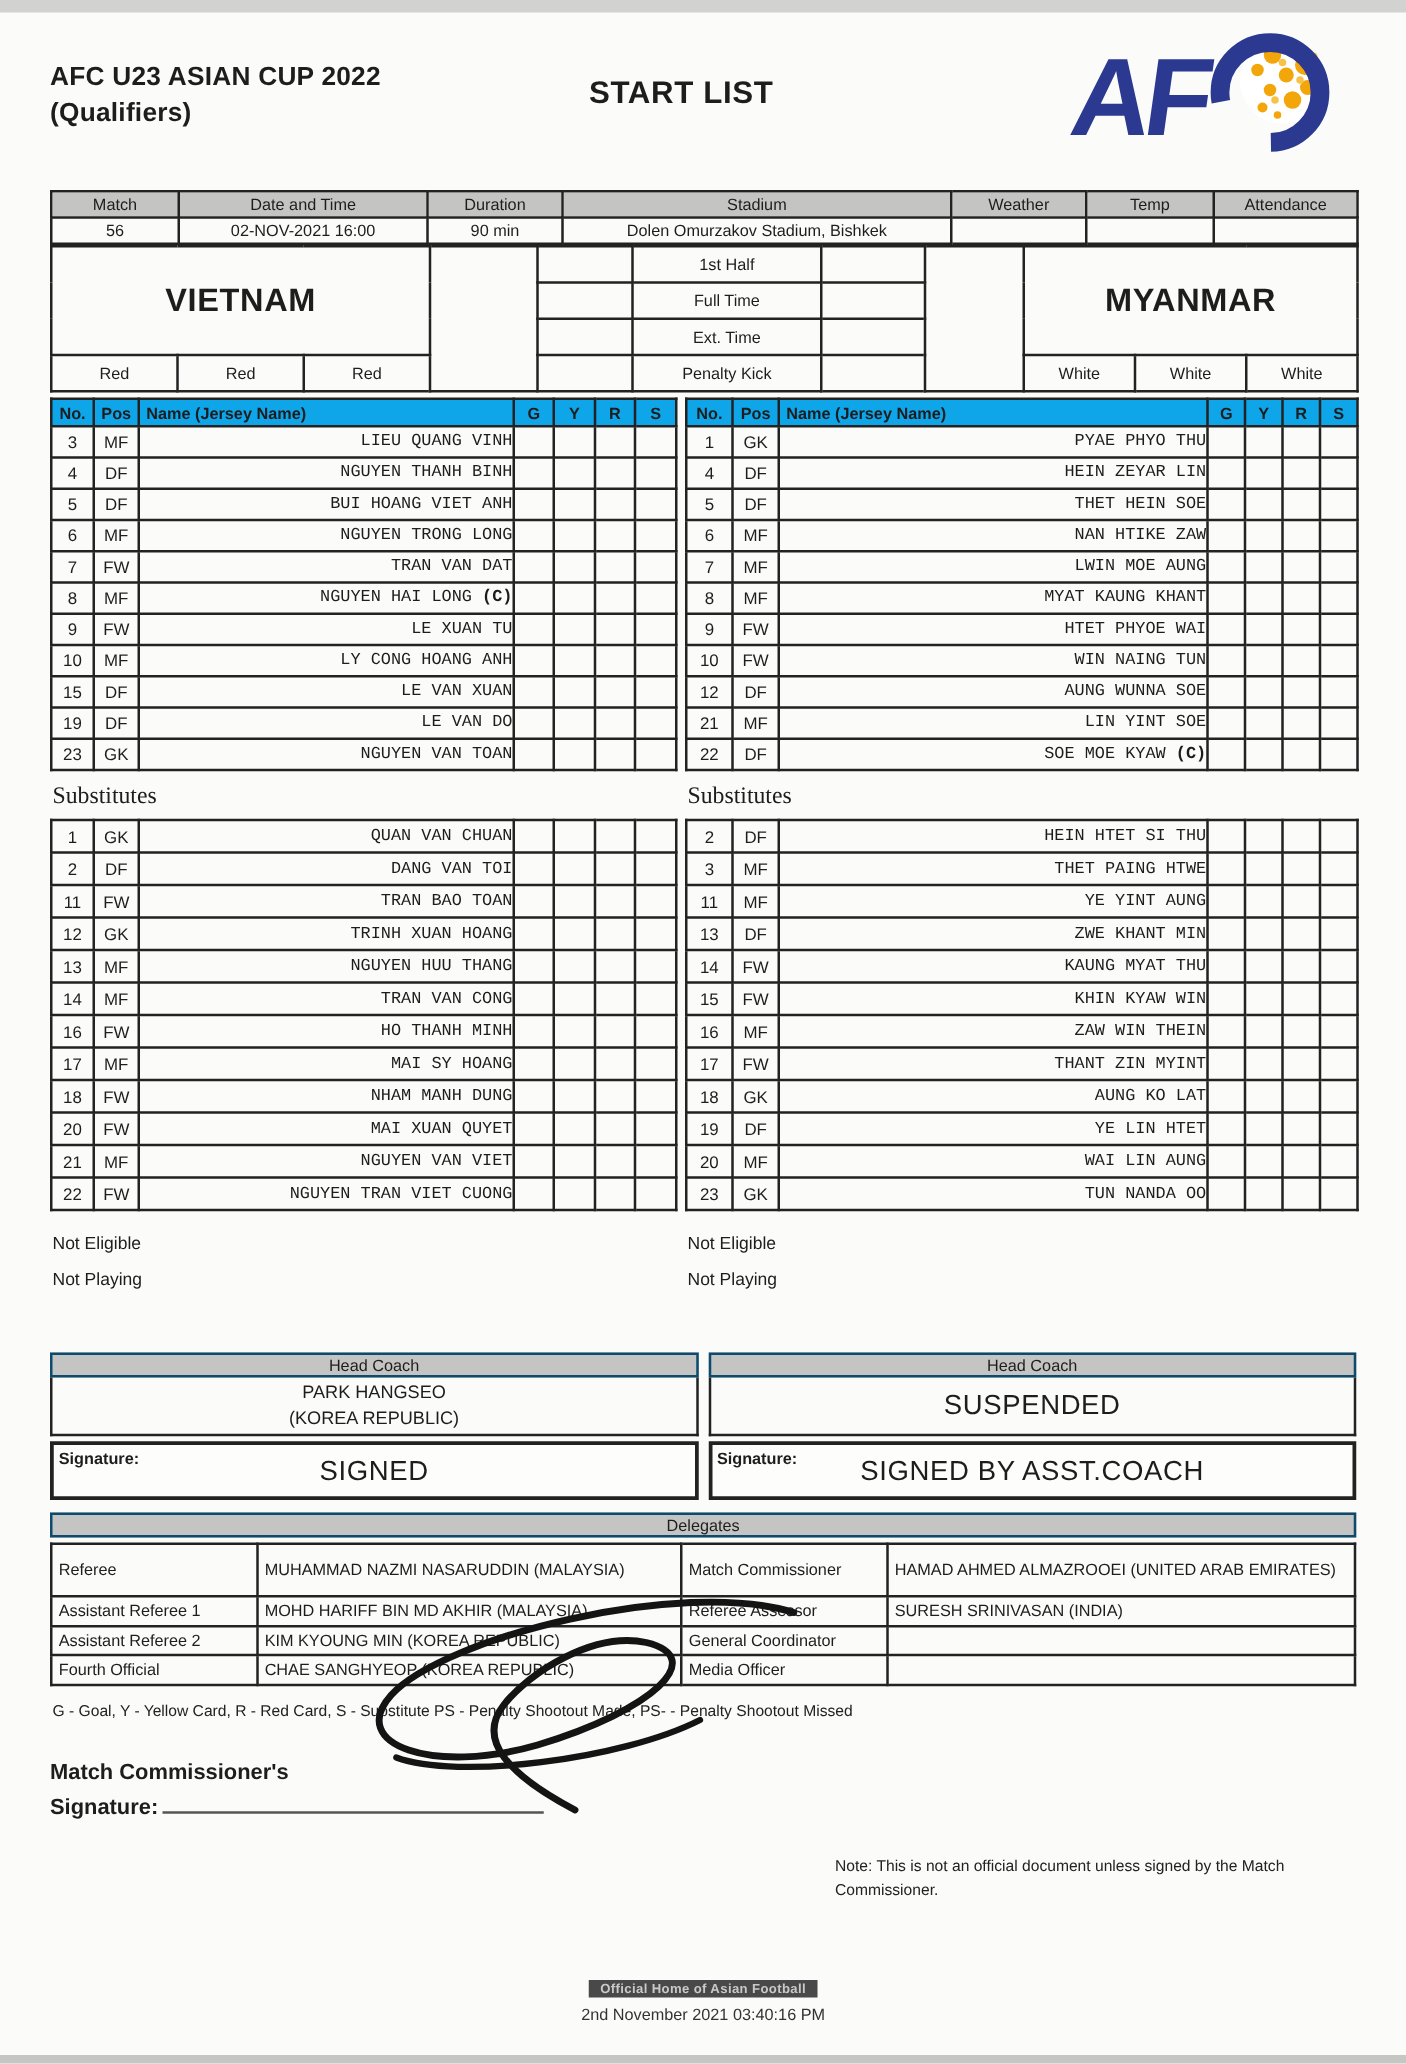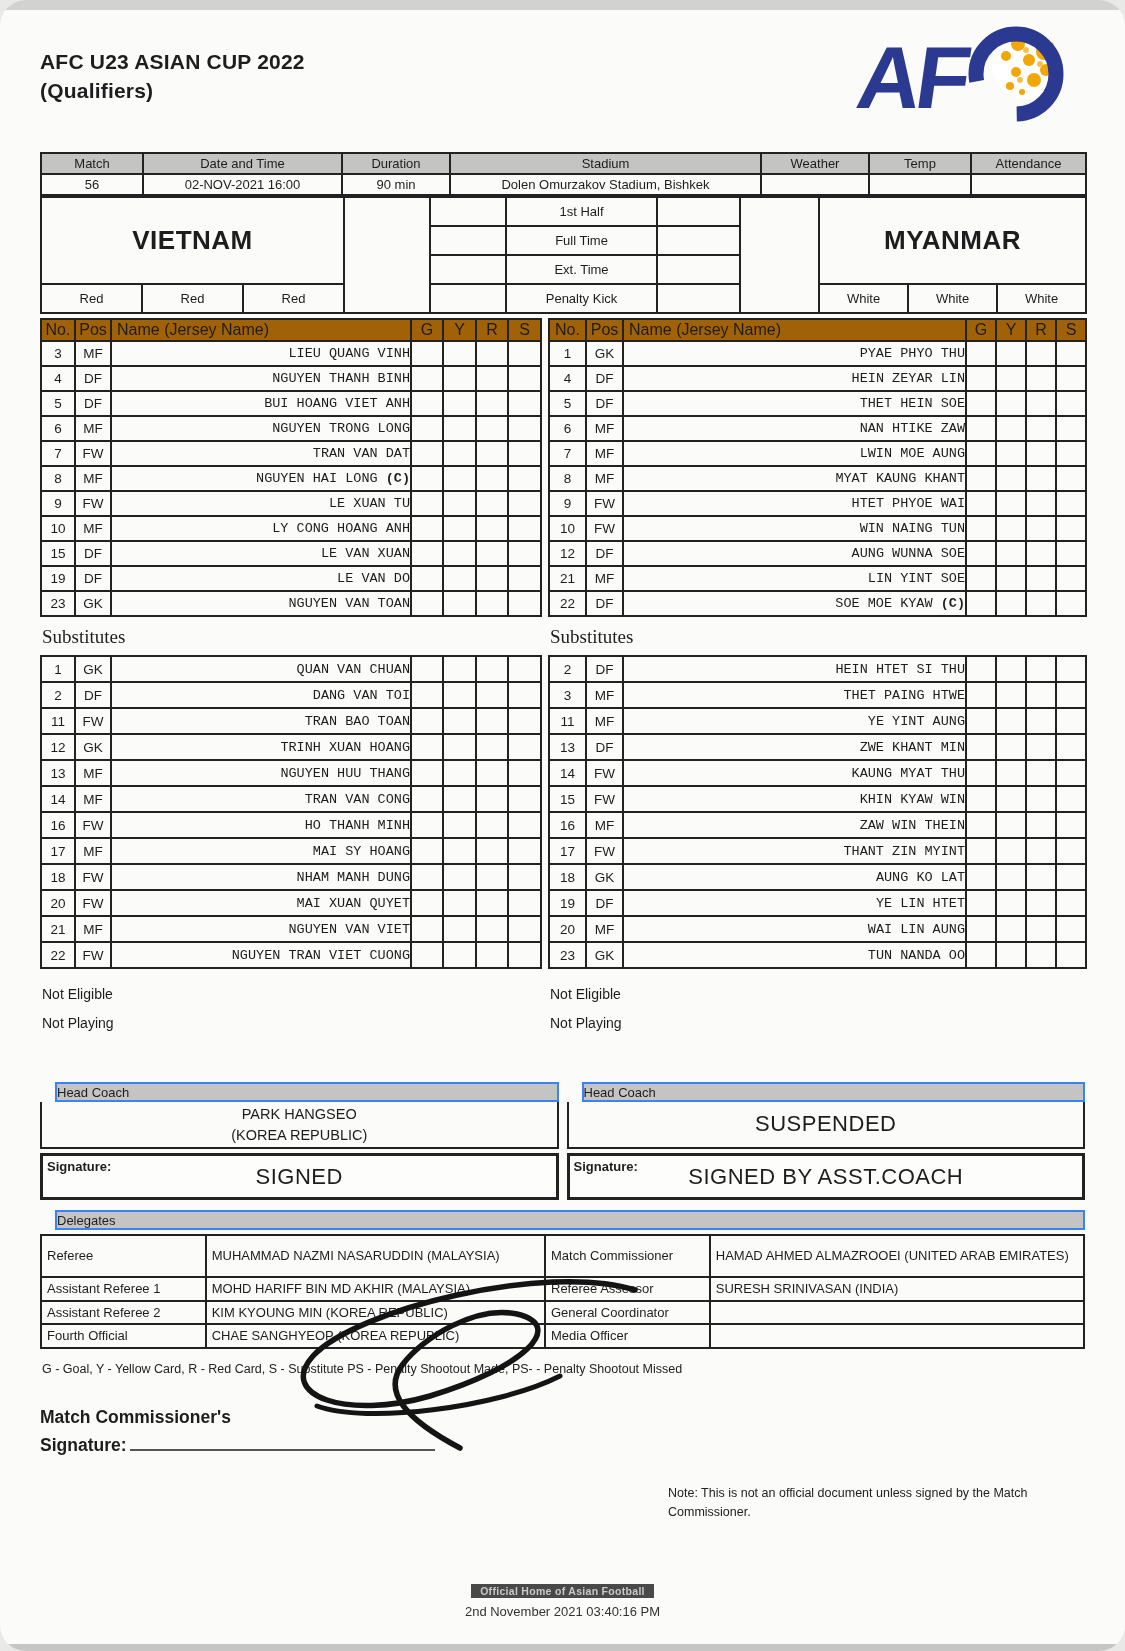--- a/index.html
+++ b/index.html
@@ -1,20 +1,20 @@
 <!DOCTYPE html>
 <html><head>
 <meta charset="utf-8">
 <style>
   * { margin:0; padding:0; box-sizing:border-box; }
   html,body { background:#e9e9e7; }
   body { font-family:"Liberation Sans", sans-serif; color:#1d1d1d; }
   .page {
     position:relative; width:1125px; height:1651px; margin:0 auto;
-    background:#fbfbf9; overflow:hidden;border-radius:26px;
+    background:#fbfbf9; overflow:hidden;
   }
   .top-strip { position:absolute; top:0; left:0; width:100%; height:10px; background:#d2d2d0; }
   .bottom-strip { position:absolute; bottom:0; left:0; width:100%; height:7px; background:#c6c6c4; }
 
   
   .comp-title { position:absolute; left:40px; top:48px; font-weight:bold; font-size:21px; line-height:1.38; letter-spacing:0.2px; }
   .doc-title  { position:absolute; left:0; top:60px; width:1090px; text-align:center; font-weight:bold; font-size:25px; letter-spacing:0.5px; }
   .afc-logo   { position:absolute; right:52px; top:22px; width:225px; height:104px; }
 
   
@@ -32,40 +32,40 @@
   .team-block { position:absolute; left:40px; top:196px; width:1045px; }
   .team-block td { border:2px solid #222; height:29px; font-size:13px; text-align:center; padding:0; }
   .team-block td.team-name { font-size:26px; font-weight:bold; letter-spacing:0.5px; }
 
   
   .rosters { position:absolute; left:40px; top:318px; width:1045px; display:flex; gap:8px; align-items:flex-start; }
   .team-col.left  { width:500px; }
   .team-col.right { width:537px; }
   .roster { width:100%; }
   .roster th {
-    border:2px solid #222; background:#a16207; height:22px;
-    font-size:16px; font-weight:400; text-align:center; padding:0;
+    border:2px solid #222; background:#0ea5e9; height:22px;
+    font-size:13px; font-weight:700; text-align:center; padding:0;
   }
   .roster th.name { text-align:left; padding-left:5px; }
   .roster td { border:2px solid #222; height:25px; font-size:13.5px; padding:0 0 0 0; overflow:hidden; white-space:nowrap; }
   .roster.subs td { height:26px; }
   .roster td.no, .roster td.pos { text-align:center; }
   .roster td.name { text-align:right; padding-left:6px;font-family:Liberation Mono, monospace; }
   .subs-label { margin:9px 0 7px 2px; font-size:19px;font-family:Liberation Serif, serif; }
   .ne-label { margin:17px 0 0 2px; font-size:14px; }
   .np-label { margin:13px 0 0 2px; font-size:14px; }
 
   
   .coach-row, .sig-row { position:absolute; left:40px; width:1045px; display:flex; gap:8px; }
   .coach-row { top:1082px; }
   .sig-row   { top:1153px; }
   .coach-half { flex:1; }
   .bar {
-    height:20px; border:2px solid #3b82f6; background:#c4c4c2;
-    font-size:13px; line-height:17px;margin-left:15px;
+    height:20px; border:2px solid #0c4a6e; background:#c4c4c2;
+    font-size:13px; text-align:center; line-height:17px;
   }
   .coach-name {
     border:2px solid #222; border-top:none; height:47px;
     display:flex; flex-direction:column; justify-content:center; align-items:center;
     font-size:14.5px; line-height:1.4;
   }
   .coach-name.big { font-size:22px; letter-spacing:0.5px; }
   .sig-box { flex:1; position:relative; border:3px solid #222; height:47px; background:#fdfdfc; }
   .sig-label { position:absolute; left:4px; top:3px; font-size:13px; font-weight:bold; }
   .sig-value { text-align:center; line-height:42px; font-size:22px; letter-spacing:0.5px; }
@@ -99,20 +99,21 @@
 </head>
 <body>
 
 <div class="page">
   <div class="top-strip"></div>
 
   <div class="comp-title">
     <div>AFC U23 ASIAN CUP 2022</div>
     <div>(Qualifiers)</div>
   </div>
+  <div class="doc-title">START LIST</div>
   <div class="afc-logo">
     <svg width="225" height="104" viewBox="0 0 225 104">
 
       <g>
         <circle cx="178" cy="43" r="34" fill="#ffffff"></circle>
         <g fill="#f2a60a">
           <circle cx="170" cy="22" r="7" fill="#f2a60a"></circle>
           <circle cx="186" cy="18" r="5" fill="#f2a60a"></circle>
           <circle cx="196" cy="30" r="8" fill="#f2a60a"></circle>
           <circle cx="181" cy="38" r="6" fill="#f2a60a"></circle>

